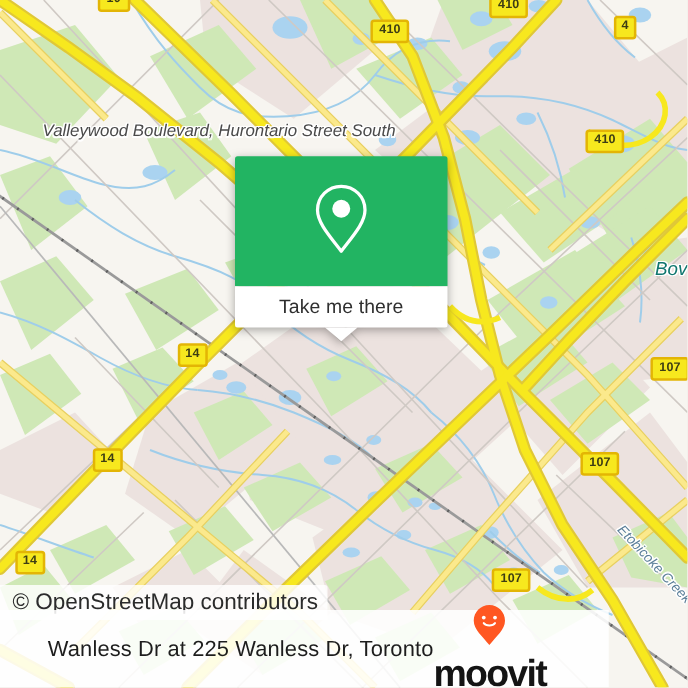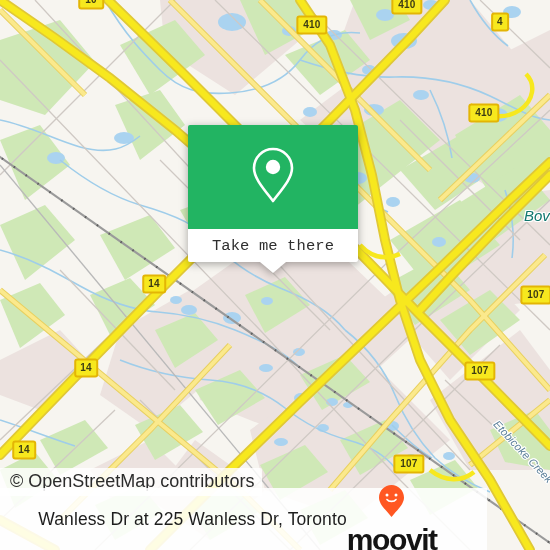--- a/index.html
+++ b/index.html
@@ -51,21 +51,21 @@
     background:#22b462;height:104px;
     border-radius:2px 2px 0 0;
     display:flex;align-items:center;justify-content:center;
   }
   #popup-foot{
     background:#fff;height:33px;border-radius:0 0 2px 2px;
     display:flex;align-items:center;justify-content:center;
     position:relative;
   }
   #popup-label{
-    font-size:15.5px;color:#2f2f2f;letter-spacing:.1px;font-family:Liberation Mono, monospace;
+    font-size:15.5px;color:#2f2f2f;letter-spacing:.1px;
   }
   #popup-tail{
     position:absolute;left:50%;top:100%;transform:translateX(-50%);
     width:0;height:0;
     border-left:13px solid transparent;
     border-right:13px solid transparent;
     border-top:11px solid #fff;
   }
 
   
@@ -292,20 +292,21 @@
         <g fill="none" stroke="#f7e81e" stroke-width="4.5">
           <path d="M 470 105 C 485 118 505 120 520 110 C 534 100 536 84 526 74"></path>
           <path d="M 430 470 C 445 482 462 482 474 472"></path>
           <path d="M 286 192 C 298 205 312 207 326 200"></path>
           <path d="M 360 245 C 372 258 386 260 400 254"></path>
         </g>
       </g>
     </svg>
   </div>
 
+  <div class="maplabel" id="label-street" style="left:34px;top:97px;">Valleywood Boulevard, Hurontario Street South</div>
 
   <div class="maplabel" id="label-bovaird" style="left:524px;top:207px;">Bov</div>
 
   <div class="maplabel" id="label-creek" style="left:500px;top:418px;transform:rotate(47deg);">Etobicoke Creek</div>
 
   <div class="shield wide" style="left:78px;top:0;margin-left:13px;">10</div>
   <div class="shield wide" style="left:312px;top:25px;">410</div>
   <div class="shield wide" style="left:407px;top:5px;">410</div>
   <div class="shield" style="left:500px;top:22px;">4</div>
   <div class="shield wide" style="left:484px;top:113px;">410</div>

